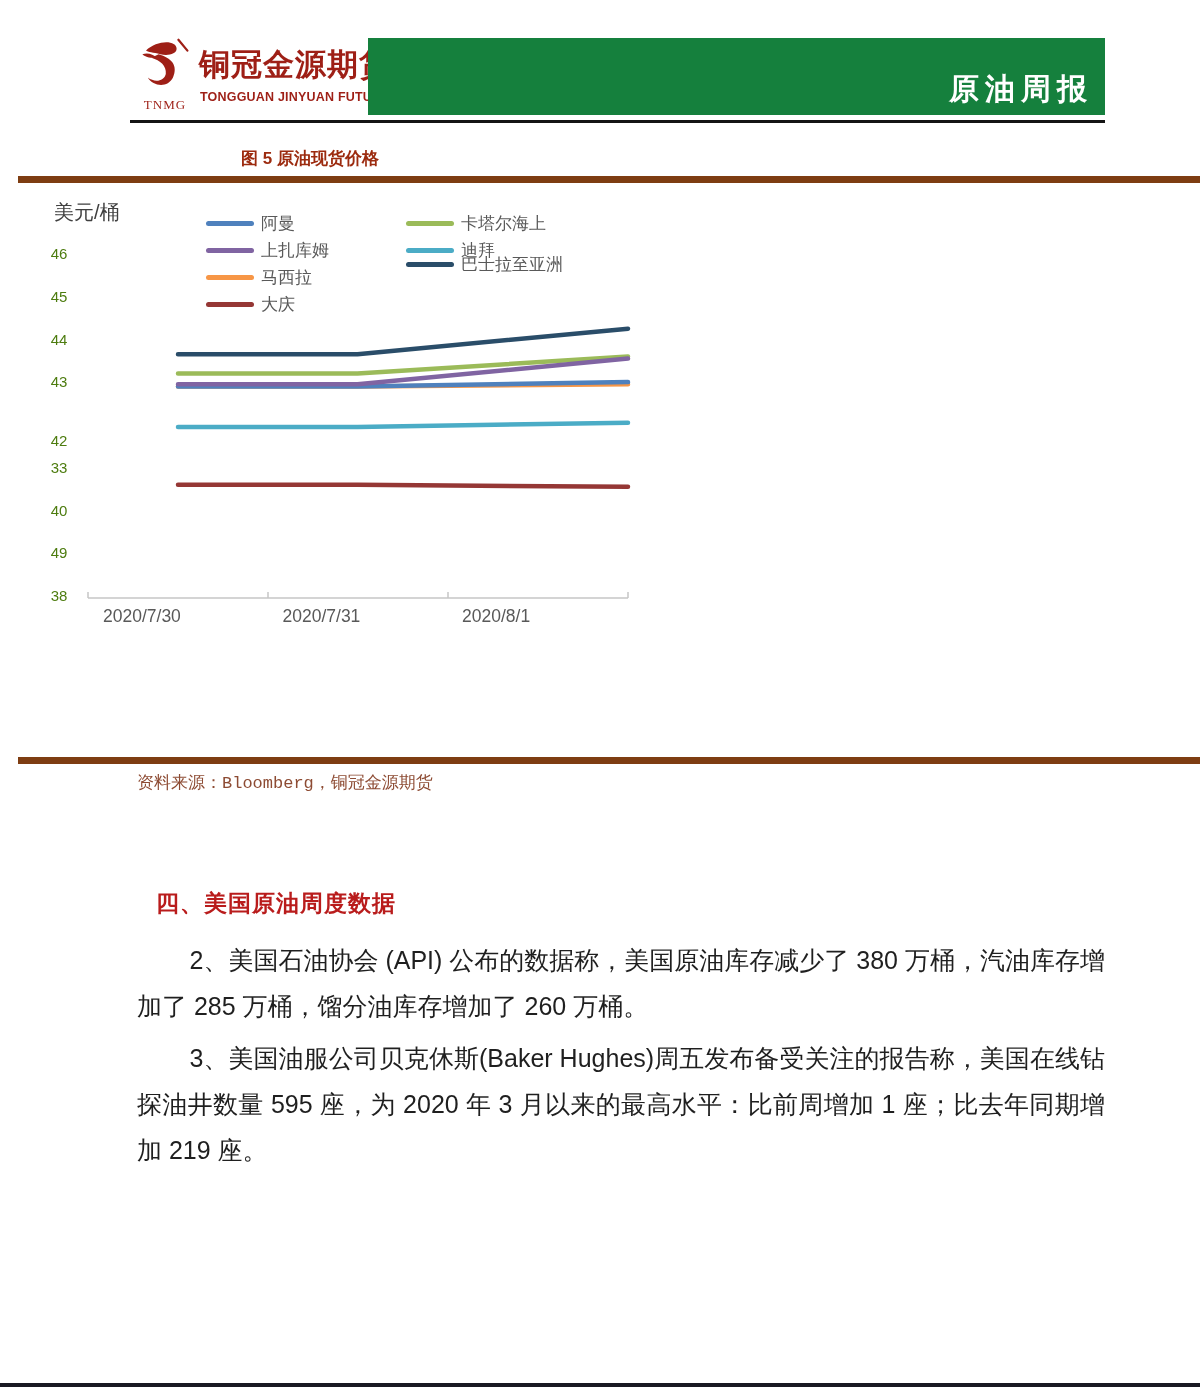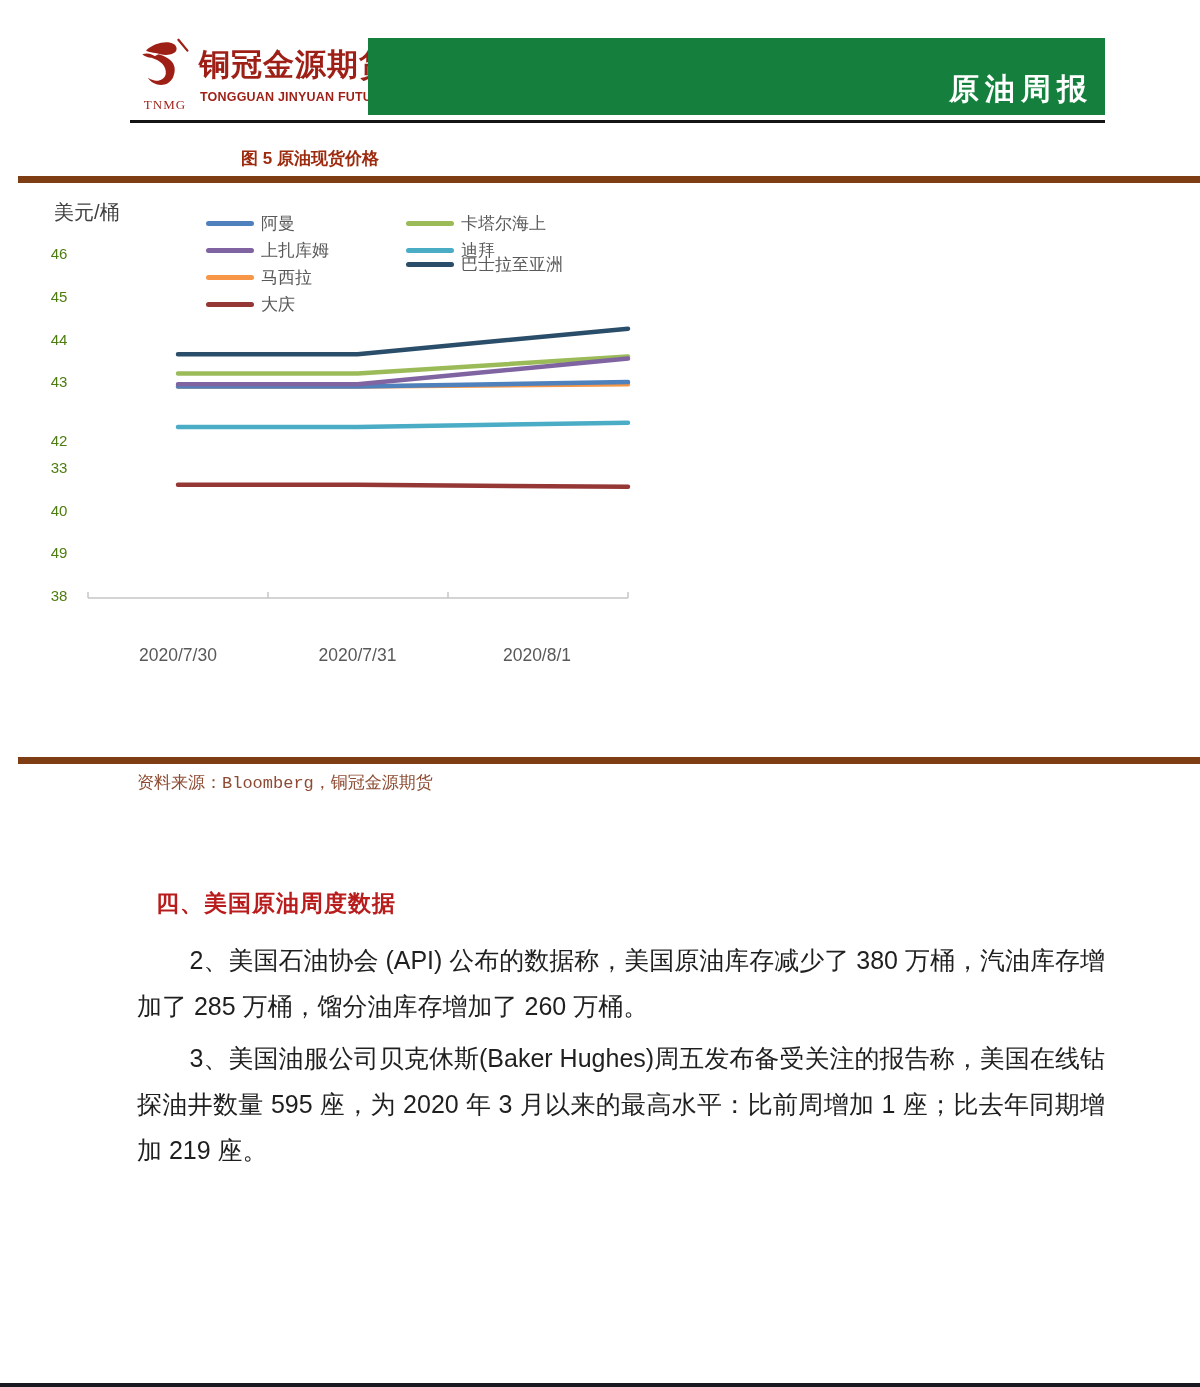--- a/index.html
+++ b/index.html
@@ -27,21 +27,21 @@
   .rule-bottom{top:757px;}
 
   
   .chart{position:absolute;left:40px;top:193px;width:690px;height:460px;}
   .chart-unit{position:absolute;left:14px;top:6px;font-size:20px;color:#404040;}
   .legend-item{position:absolute;display:flex;align-items:center;height:20px;}
   .legend-swatch{width:48px;height:5px;border-radius:3px;flex:0 0 auto;}
   .legend-label{margin-left:7px;font-size:17px;color:#595959;white-space:nowrap;}
   .ytick{position:absolute;left:0;width:38px;height:22px;text-align:center;
          font-size:15px;color:#4d7c0f;}
-  .xlabel{position:absolute;width:150px;text-align:center;font-size:17.5px;color:#595959;margin-top:39px;}
+  .xlabel{position:absolute;width:150px;font-size:17.5px;color:#595959;}
   #plot{position:absolute;left:0;top:0;}
 
   
   .source{position:absolute;left:137px;top:771px;font-size:17px;color:#8D4B33;
           font-family:Liberation Mono, monospace;}
   .section-heading{position:absolute;left:140px;top:872px;margin:16px;font-size:23px;font-weight:bold;
           color:#b91c1c;letter-spacing:1px;font-family:"Liberation Serif","DejaVu Serif",serif;}
   .body-text{position:absolute;left:137px;top:937px;width:968px;font-size:25px;line-height:46px;
           color:#1f1f1f;text-align:justify;}
   .para{margin:0 0 6px 0;text-indent:2.1em;}

